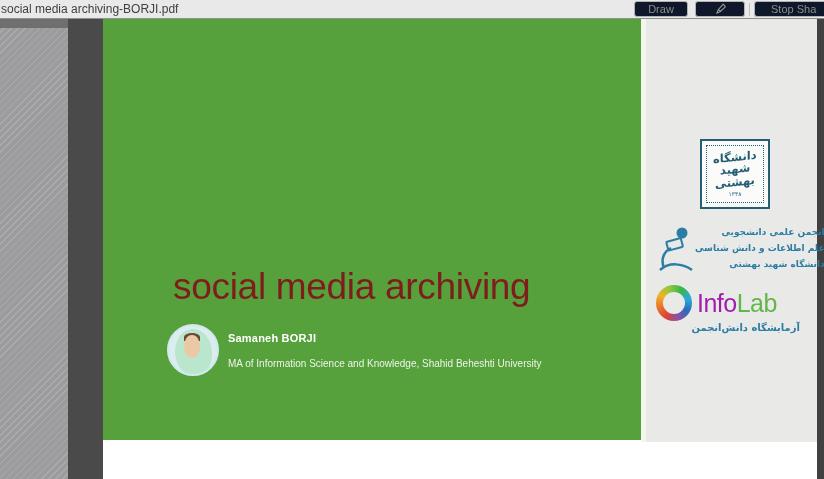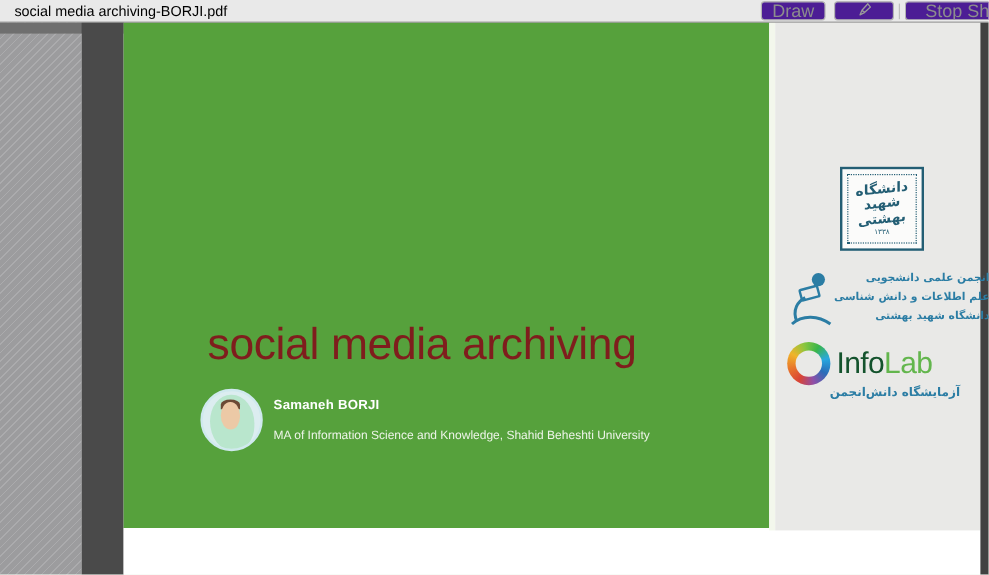--- a/index.html
+++ b/index.html
@@ -2,24 +2,24 @@
 <html><head>
 <meta charset="utf-8">
 <style>
   html,body{margin:0;padding:0;}
   .screen{position:relative;width:824px;height:479px;overflow:hidden;background:#ffffff;
           font-family:"Liberation Sans",sans-serif;}
 
   
   .titlebar{position:absolute;left:0;top:0;width:824px;height:19px;box-sizing:border-box;
             background:#e9e9e9;border-bottom:1px solid #8f8f8f;display:flex;align-items:center;}
-  .doc-title{font-size:12px;color:#000000;padding-left:12px;white-space:nowrap;}
+  .doc-title{font-size:12px;color:#404040;padding-left:1px;white-space:nowrap;}
   .tb-controls{position:absolute;right:0;top:1px;height:16px;display:flex;align-items:center;}
   .tb-btn{box-sizing:border-box;height:16px;border:1px solid #b3b3b3;border-radius:3px;
-          background:#4c1d95;color:#8d8d8d;font-size:15px;display:flex;align-items:center;
+          background:#0f172a;color:#8d8d8d;font-size:11px;display:flex;align-items:center;
           justify-content:center;cursor:default;}
   .draw-btn{width:54px;margin-right:7px;}
   .pencil-btn{width:50px;}
   .tb-divider{width:1px;height:13px;background:#bdbdbd;margin-left:4px;}
   .stop-btn{width:70px;margin-left:4px;border-right:none;border-radius:3px 0 0 3px;
             justify-content:flex-start;padding-left:16px;white-space:nowrap;overflow:hidden;}
 
   
   .hatch{position:absolute;left:0;top:19px;width:68px;height:460px;
          background:repeating-linear-gradient(135deg,#9c9c9e 0 4px,#ababad 4px 5px);}
@@ -64,21 +64,21 @@
   .assoc-line{font-family:"DejaVu Sans",sans-serif;font-size:9px;font-weight:700;color:#2b7da4;
               line-height:1.8;white-space:nowrap;}
 
   
   .infolab{position:absolute;left:656px;top:285px;width:152px;}
   .infolab-row{display:flex;align-items:center;}
   .swirl{width:36px;height:36px;border-radius:50%;flex:none;position:relative;
          background:conic-gradient(from 210deg,#d94436,#e8762c,#f0b429,#8cc63f,#39b54a,#29a8df,#2b6cb8,#8e4fa8,#d94436);}
   .swirl::after{content:"";position:absolute;inset:7px;border-radius:50%;background:#e9e9e7;}
   .infolab-word{font-size:25px;margin-left:5px;letter-spacing:-0.5px;white-space:nowrap;}
-  .info{color:#14532d;}
+  .info{color:#a21caf;}
   .lab{color:#63b64d;}
   .infolab-sub{font-family:"DejaVu Sans",sans-serif;font-size:10px;font-weight:700;color:#2b7da4;
                text-align:right;direction:rtl;margin-top:1px;padding-right:8px;white-space:nowrap;}
 </style>
 </head>
 <body>
 
 <div class="screen">
 
   <div class="titlebar">

